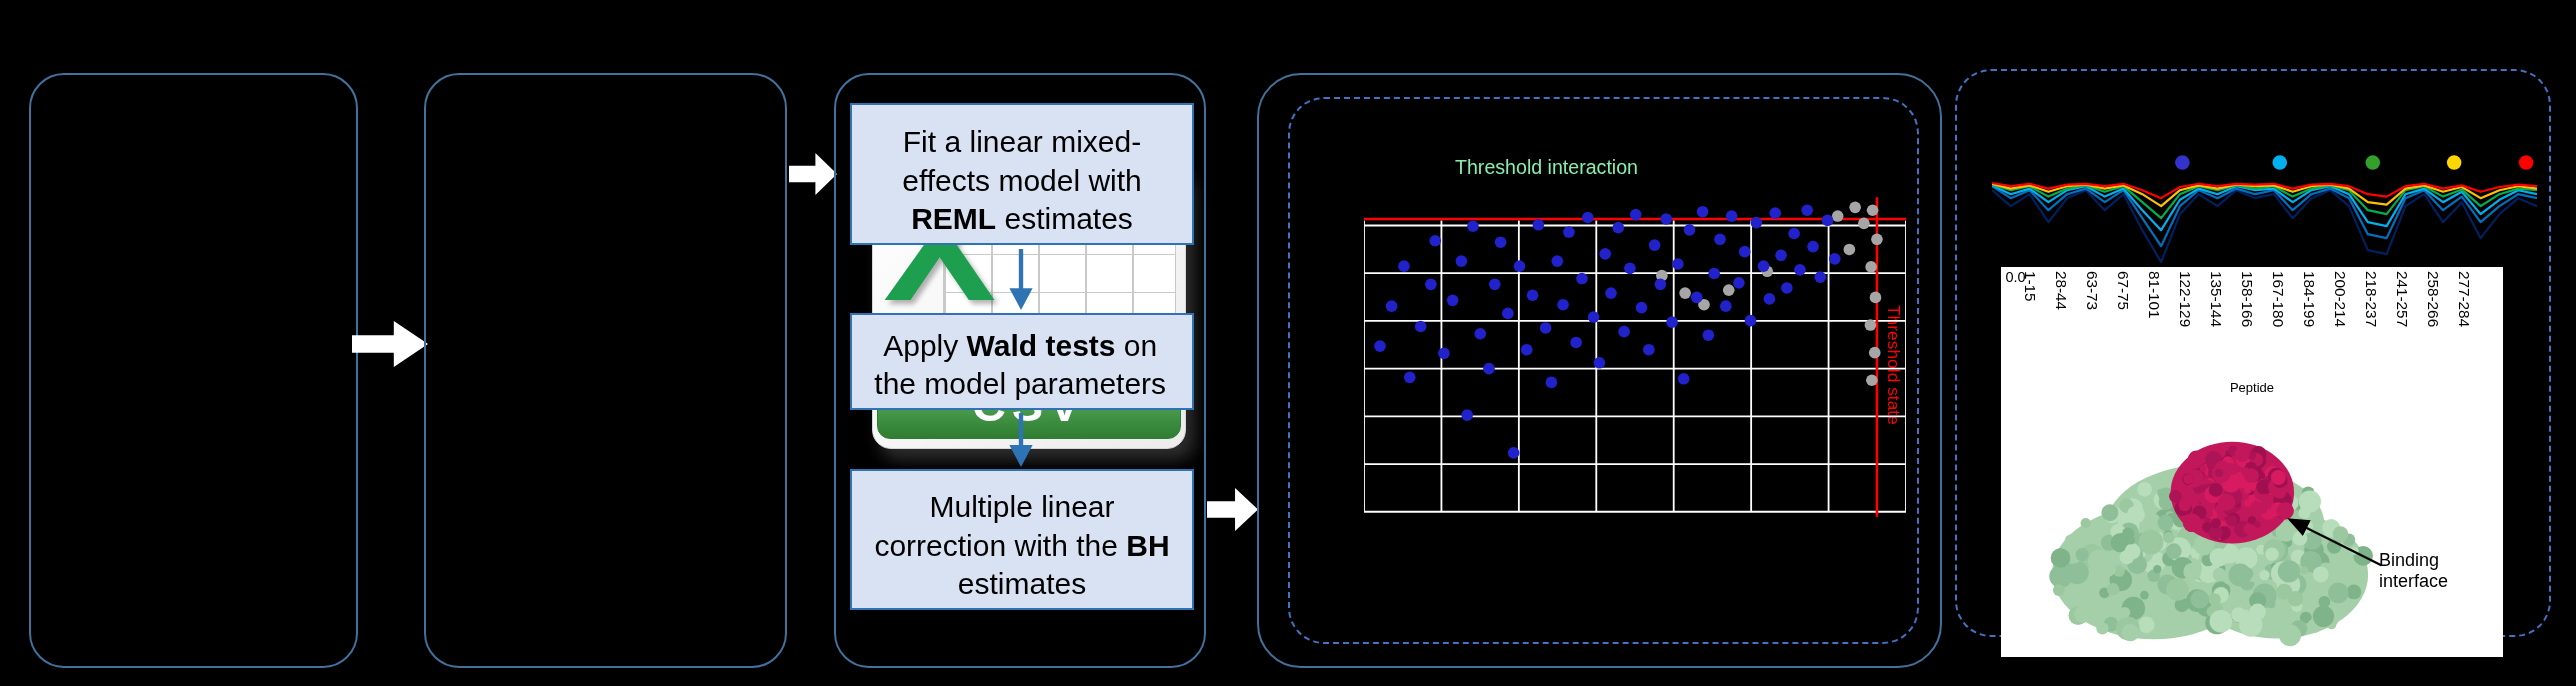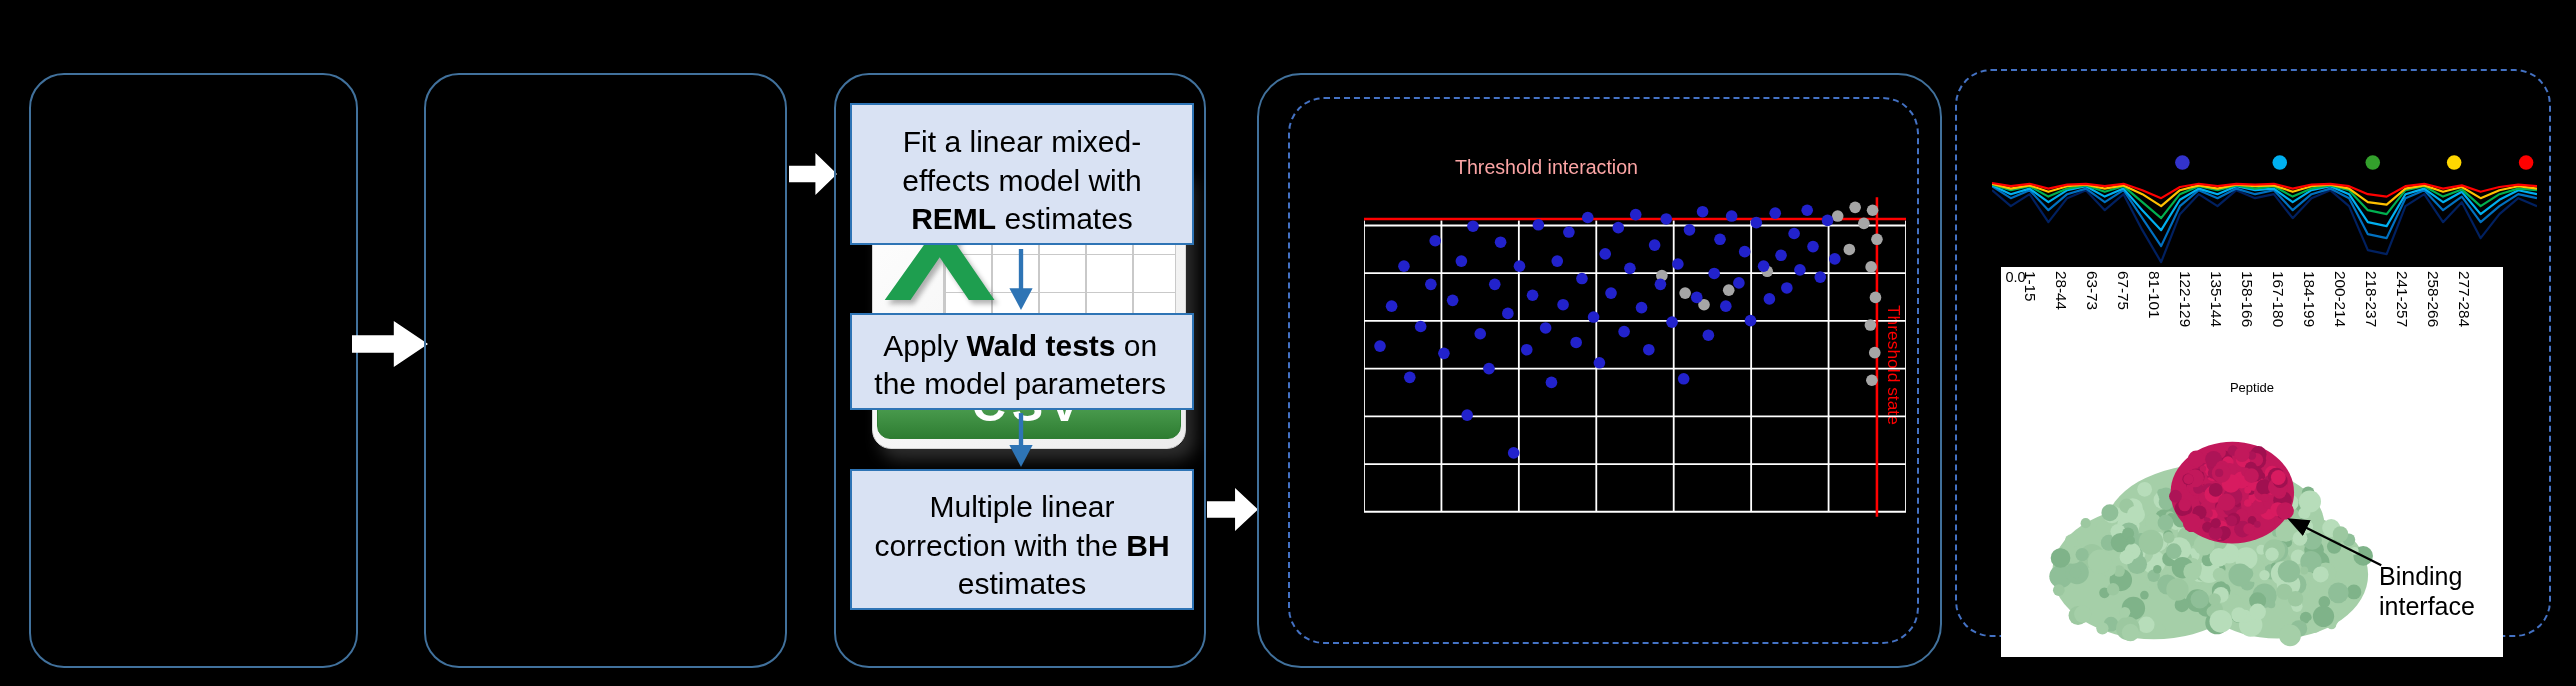--- a/index.html
+++ b/index.html
@@ -44,36 +44,36 @@
     font-size:30px;line-height:1.28;padding:4.4px 11.6px;box-sizing:border-box;}
   #step-box-1{top:103px;height:142px;}
   #step-box-2{top:313px;height:97px;padding-left:8px;}
   #step-box-3{top:469px;height:141px;}
   .down-arrow{position:absolute;left:1005px;}
   #down-arrow-1{top:249px;}
   #down-arrow-2{top:413px;}
 
   
   #scatter-svg{position:absolute;left:1364px;top:197px;}
-  #threshold-interaction-label{position:absolute;left:1455px;top:156px;color:#fca5a5;font-size:19.6px;}
+  #threshold-interaction-label{position:absolute;left:1455px;top:156px;color:#86efac;font-size:19.6px;}
   #threshold-state-label{position:absolute;left:1883px;top:305px;color:#FF0000;font-size:17.4px;
     writing-mode:vertical-rl;}
 
   
   #uptake-svg{position:absolute;left:1992px;top:142px;}
   #white-area{position:absolute;left:2001px;top:267px;width:502px;height:390px;background:#fff;z-index:5;}
   #y-axis-tick{position:absolute;left:4.4px;top:1.5px;font-size:14.5px;color:#000;}
   #peptide-labels{position:absolute;left:22px;top:4.4px;width:449px;display:flex;
     justify-content:space-between;align-items:flex-start;}
   .pep-label{writing-mode:vertical-rl;font-size:15.3px;line-height:1;color:#000;}
   #peptide-axis-title{position:absolute;left:0;top:113px;width:100%;text-align:center;font-size:13px;}
   #protein-svg{position:absolute;left:44px;top:149px;}
   #binding-arrow{position:absolute;left:280px;top:243px;}
   #binding-interface-label{position:absolute;left:378px;top:283px;width:124px;
-    font-size:25px;line-height:1.18;margin-top:12px;}
+    font-size:18px;line-height:1.18;}
 </style>
 </head>
 <body>
 
 <div id="stage">
 
   <div class="panel" id="panel-input"></div>
 
   <div class="block-arrow" id="flow-arrow-1"></div>
 

